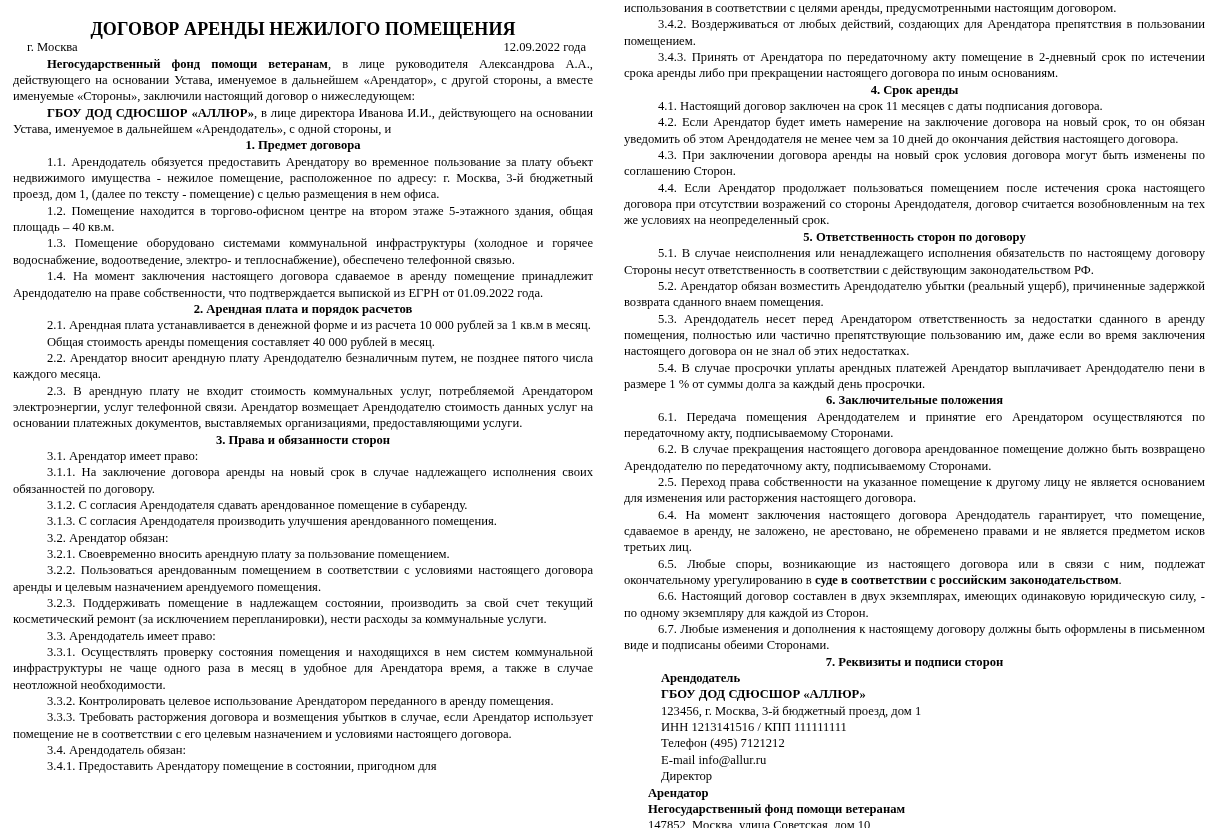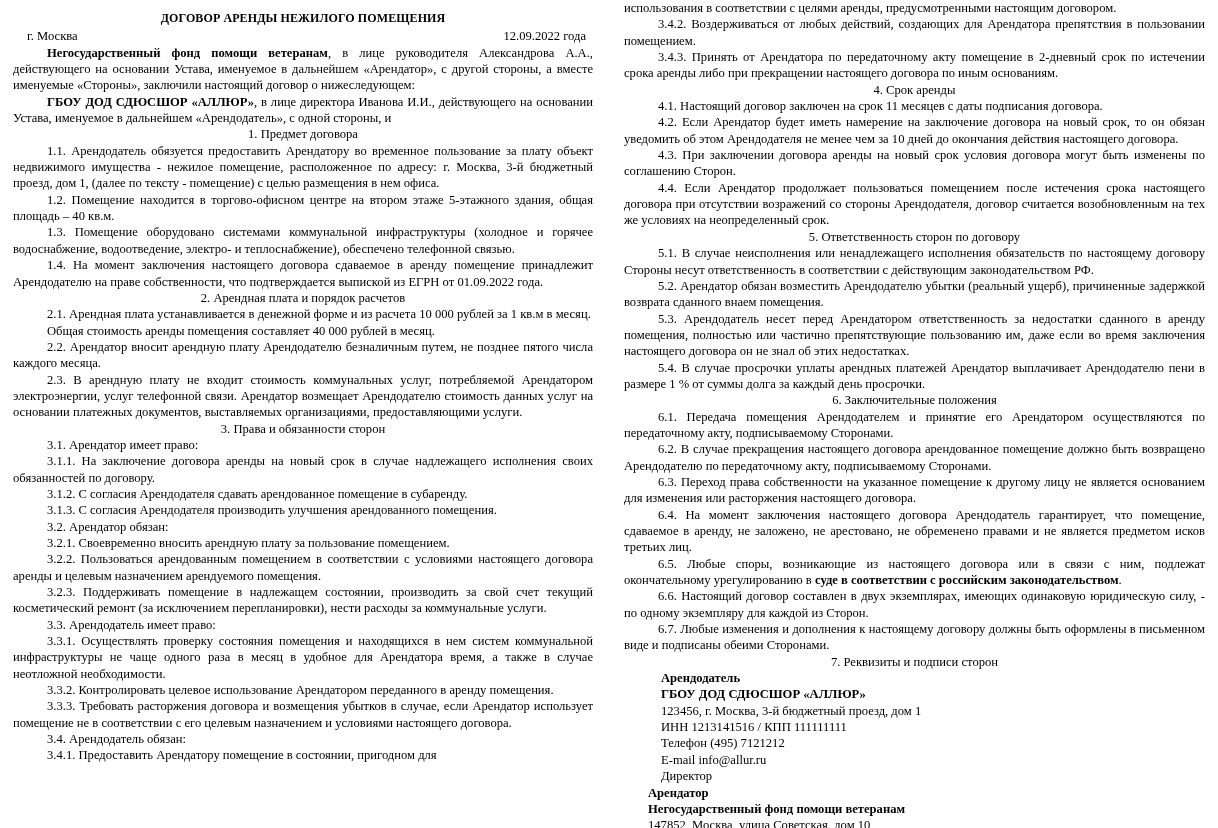--- a/index.html
+++ b/index.html
@@ -33,24 +33,24 @@
     left: 13px;
     width: 580px;
   }
   .col-right {
     left: 624px;
     width: 581px;
   }
   .doc-title {
     text-align: center;
     font-weight: bold;
-    font-size: 12px;
+    font-size: 18px;
     letter-spacing: 0.1px;
     margin: 0 0 0 0;
-    padding-top: 10px;
+    padding-top: 21px;
     line-height: 16.35px;
   }
   .place-date {
     position: relative;
     display: block;
     line-height: 16.35px;
     height: 16.35px;
     margin-top: 2px;
   }
   .place-date .place {
@@ -69,21 +69,21 @@
     text-align: justify;
   }
   p.noindent {
     text-indent: 0;
   }
   h2.section {
     margin: 0;
     padding: 0;
     font-size: 12.6px;
     line-height: 16.35px;
-    font-weight: normal;
+    font-weight: bold;
     text-align: center;
     text-indent: 0;
   }
   b, strong { font-weight: bold; }
 
   
   .requisites {
     position: relative;
     width: 100%;
     margin-top: 0;
@@ -169,21 +169,21 @@
 
     <h2 class="section">5. Ответственность сторон по договору</h2>
     <p>5.1. В случае неисполнения или ненадлежащего исполнения обязательств по настоящему договору Стороны несут ответственность в соответствии с действующим законодательством РФ.</p>
     <p>5.2. Арендатор обязан возместить Арендодателю убытки (реальный ущерб), причиненные задержкой возврата сданного внаем помещения.</p>
     <p>5.3. Арендодатель несет перед Арендатором ответственность за недостатки сданного в аренду помещения, полностью или частично препятствующие пользованию им, даже если во время заключения настоящего договора он не знал об этих недостатках.</p>
     <p>5.4. В случае просрочки уплаты арендных платежей Арендатор выплачивает Арендодателю пени в размере 1 % от суммы долга за каждый день просрочки.</p>
 
     <h2 class="section">6. Заключительные положения</h2>
     <p>6.1. Передача помещения Арендодателем и принятие его Арендатором осуществляются по передаточному акту, подписываемому Сторонами.</p>
     <p>6.2. В случае прекращения настоящего договора арендованное помещение должно быть возвращено Арендодателю по передаточному акту, подписываемому Сторонами.</p>
-    <p>6.3. Переход права собственности на указанное помещение к другому лицу не является основанием для изменения или расторжения настоящего договора.</p>
+    <p>2.5. Переход права собственности на указанное помещение к другому лицу не является основанием для изменения или расторжения настоящего договора.</p>
     <p>6.4. На момент заключения настоящего договора Арендодатель гарантирует, что помещение, сдаваемое в аренду, не заложено, не арестовано, не обременено правами и не является предметом исков третьих лиц.</p>
     <p><span>6.5. Любые споры, возникающие из настоящего договора или в связи с ним, подлежат окончательному урегулированию в </span><b>суде в соответствии с российским законодательством</b><span>.</span></p>
     <p>6.6. Настоящий договор составлен в двух экземплярах, имеющих одинаковую юридическую силу, - по одному экземпляру для каждой из Сторон.</p>
     <p>6.7. Любые изменения и дополнения к настоящему договору должны быть оформлены в письменном виде и подписаны обеими Сторонами.</p>
 
     <h2 class="section">7. Реквизиты и подписи сторон</h2>
 
     <div class="requisites">
       <div class="req-row">
         <div class="req-col req-col-a">

